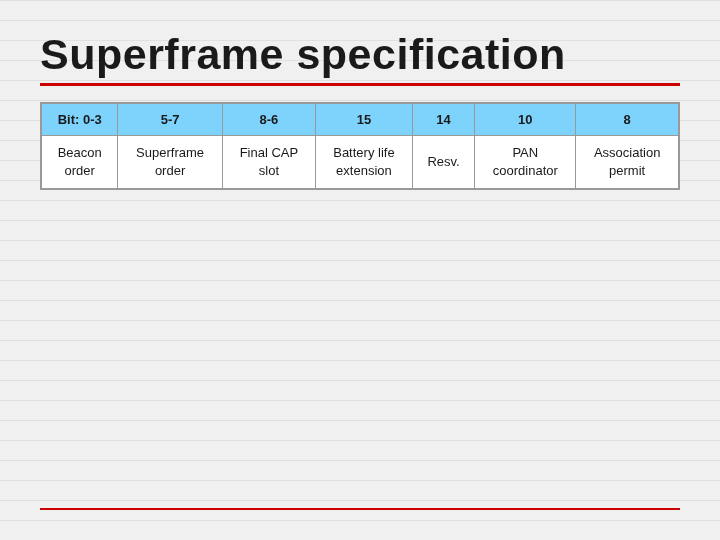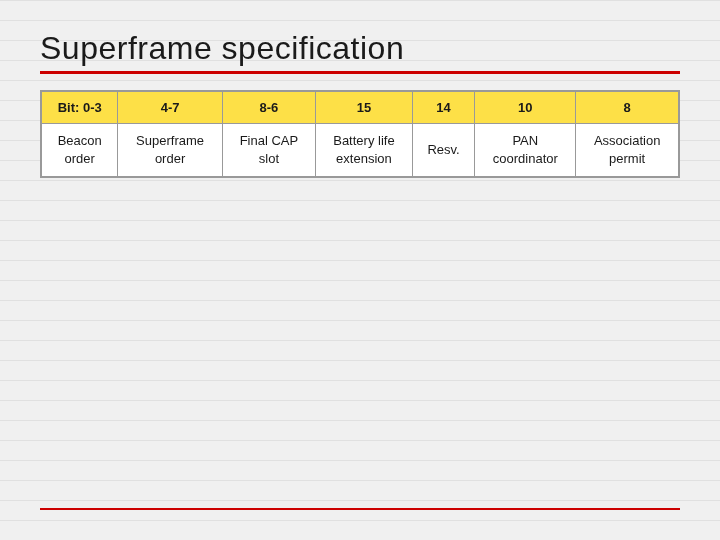--- a/index.html
+++ b/index.html
@@ -28,22 +28,22 @@
       height: 540px;
       padding: 30px 40px;
       background-color: transparent;
     }
 
     .title-section {
       margin-bottom: 6px;
     }
 
     .page-title {
-      font-size: 32px;
-      font-weight: normal;
+      font-size: 43px;
+      font-weight: bold;
       color: #1a1a1a;
       letter-spacing: 0.5px;
     }
 
     .title-underline {
       height: 3px;
       background-color: #cc0000;
       width: 100%;
       margin-top: 4px;
       margin-bottom: 16px;
@@ -64,21 +64,21 @@
     table th, table td {
       border: 1px solid #999;
       padding: 8px 10px;
       text-align: center;
       color: #1a1a1a;
       vertical-align: middle;
     }
 
     table thead tr th {
       font-weight: bold;
-      background-color: #fde047;
+      background-color: #7dd3fc;
     }
 
     table tbody tr td {
       font-weight: normal;
       background-color: #ffffff;
       line-height: 1.4;
     }
 
     .footer-line {
       position: absolute;
@@ -96,21 +96,21 @@
   <div class="title-section">
     <h1 class="page-title">Superframe specification</h1>
     <div class="title-underline"></div>
   </div>
 
   <div class="table-wrapper">
     <table>
       <thead>
         <tr>
           <th>Bit: 0-3</th>
-          <th>4-7</th>
+          <th>5-7</th>
           <th>8-6</th>
           <th>15</th>
           <th>14</th>
           <th>10</th>
           <th>8</th>
         </tr>
       </thead>
       <tbody>
         <tr>
           <td>Beacon<br>order</td>

